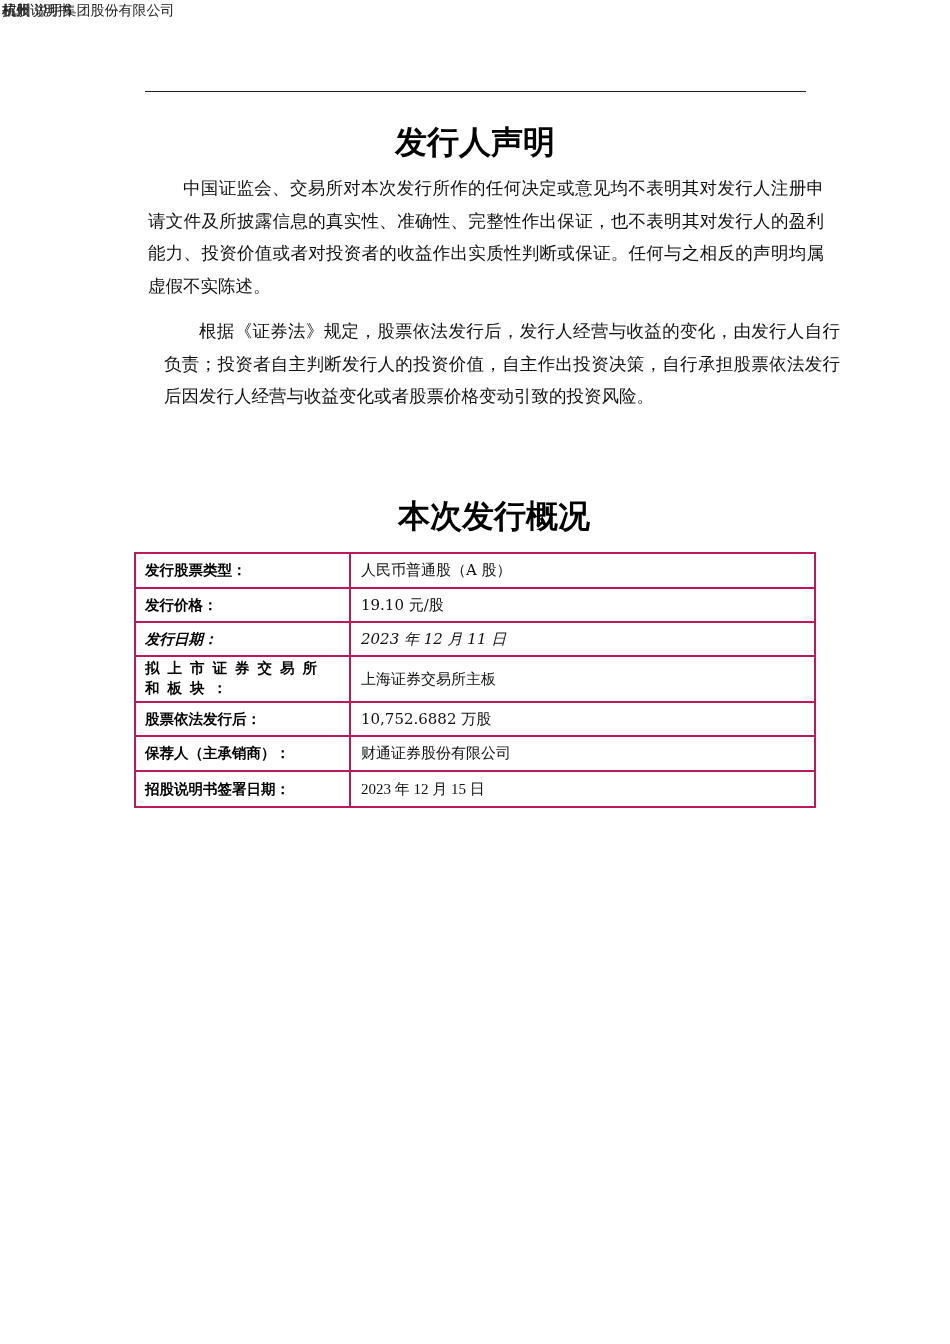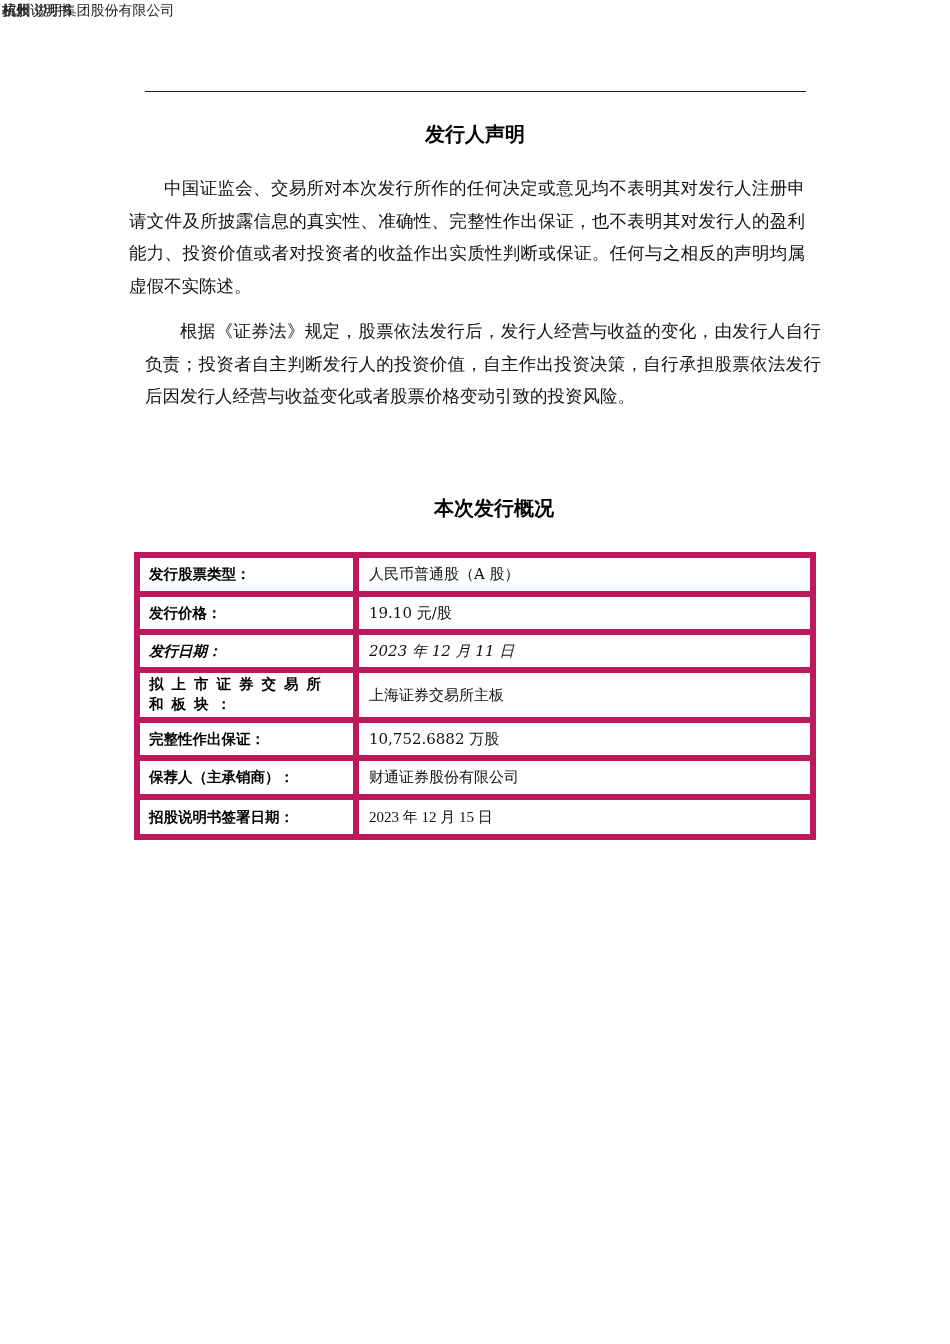--- a/index.html
+++ b/index.html
@@ -39,49 +39,49 @@
       height: 0;
       border-top: 1px solid #222;
     }
     .section-title {
       position: absolute;
       left: 0;
       width: 950px;
       text-align: center;
       font-family: "DejaVu Sans", "Liberation Sans", sans-serif;
       font-weight: bold;
-      font-size: 20px;
+      font-size: 32px;
       color: #000;
     }
     .title-1 { top: 121px; }
     .title-2 { top: 495px; padding-left: 19px; }
     .para {
       position: absolute;
-      left: 129px;
+      left: 148px;
       width: 676px;
       font-size: 17.5px;
       line-height: 32.5px;
       text-indent: 35px;
       text-align: justify;
       color: #111;
       margin: 0;
     }
     .para-1 { top: 172px; }
     .para-2 { top: 315px; margin-left: 16px; }
     .overview-table {
       position: absolute;
       left: 134px;
       top: 552px;
       width: 682px;
       border-collapse: collapse;
       border: 2px solid #000;
       table-layout: fixed;
     }
     .overview-table td {
-      border: 6px solid #be185d;
+      border: 2px solid #be185d;
       padding: 2px 9px;
       vertical-align: middle;
       font-size: 15px;
       line-height: 19px;
     }
     .overview-table td.label {
       width: 195px;
       font-family: "DejaVu Sans", "Liberation Sans", sans-serif;
       font-weight: bold;
       font-size: 14.5px;
@@ -142,21 +142,21 @@
       <td class="label">发行日期：</td>
       <td class="value">2023 年 12 月 11 日</td>
     </tr>
     <tr class="r6">
       <td class="label spaced">
         <div class="spaced-wrap">拟上市证券交易所和板块：</div>
       </td>
       <td class="value">上海证券交易所主板</td>
     </tr>
     <tr class="r7">
-      <td class="label">完整性作出保证：</td>
+      <td class="label">股票依法发行后：</td>
       <td class="value">10,752.6882 万股</td>
     </tr>
     <tr class="r8">
       <td class="label">保荐人（主承销商）：</td>
       <td class="value">财通证券股份有限公司</td>
     </tr>
     <tr class="r9">
       <td class="label">招股说明书签署日期：</td>
       <td class="value">2023 年 12 月 15 日</td>
     </tr>

